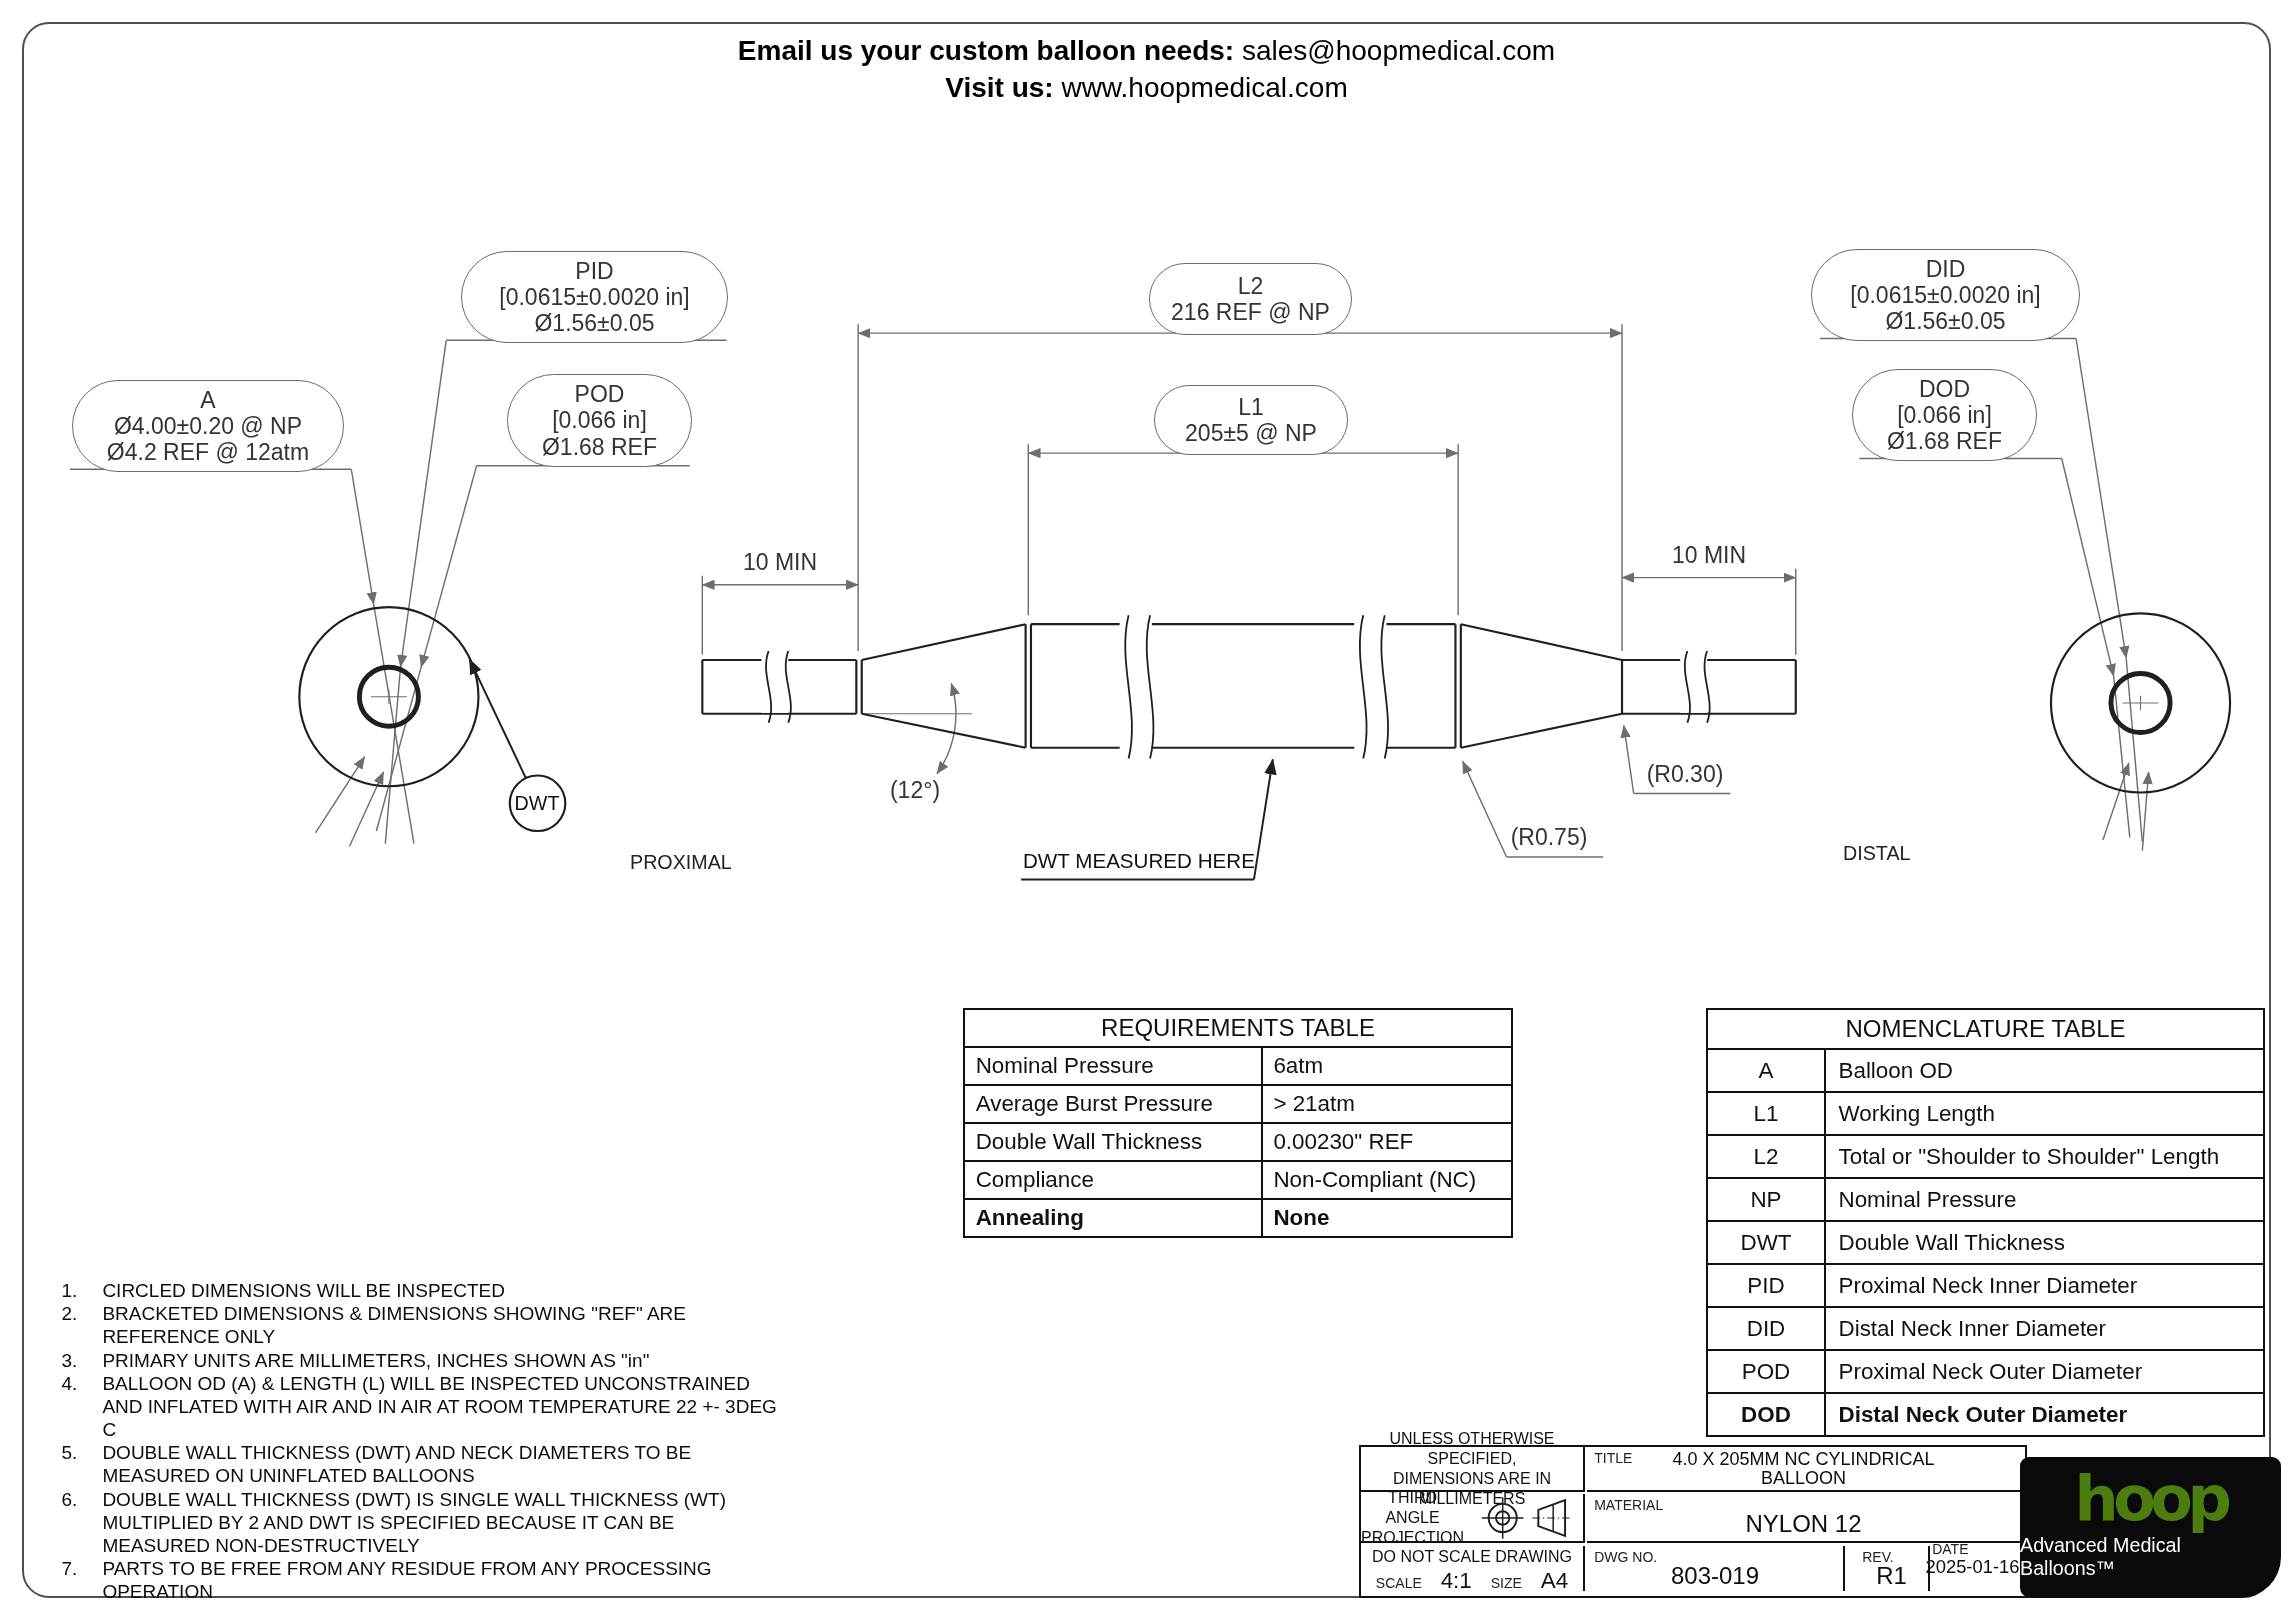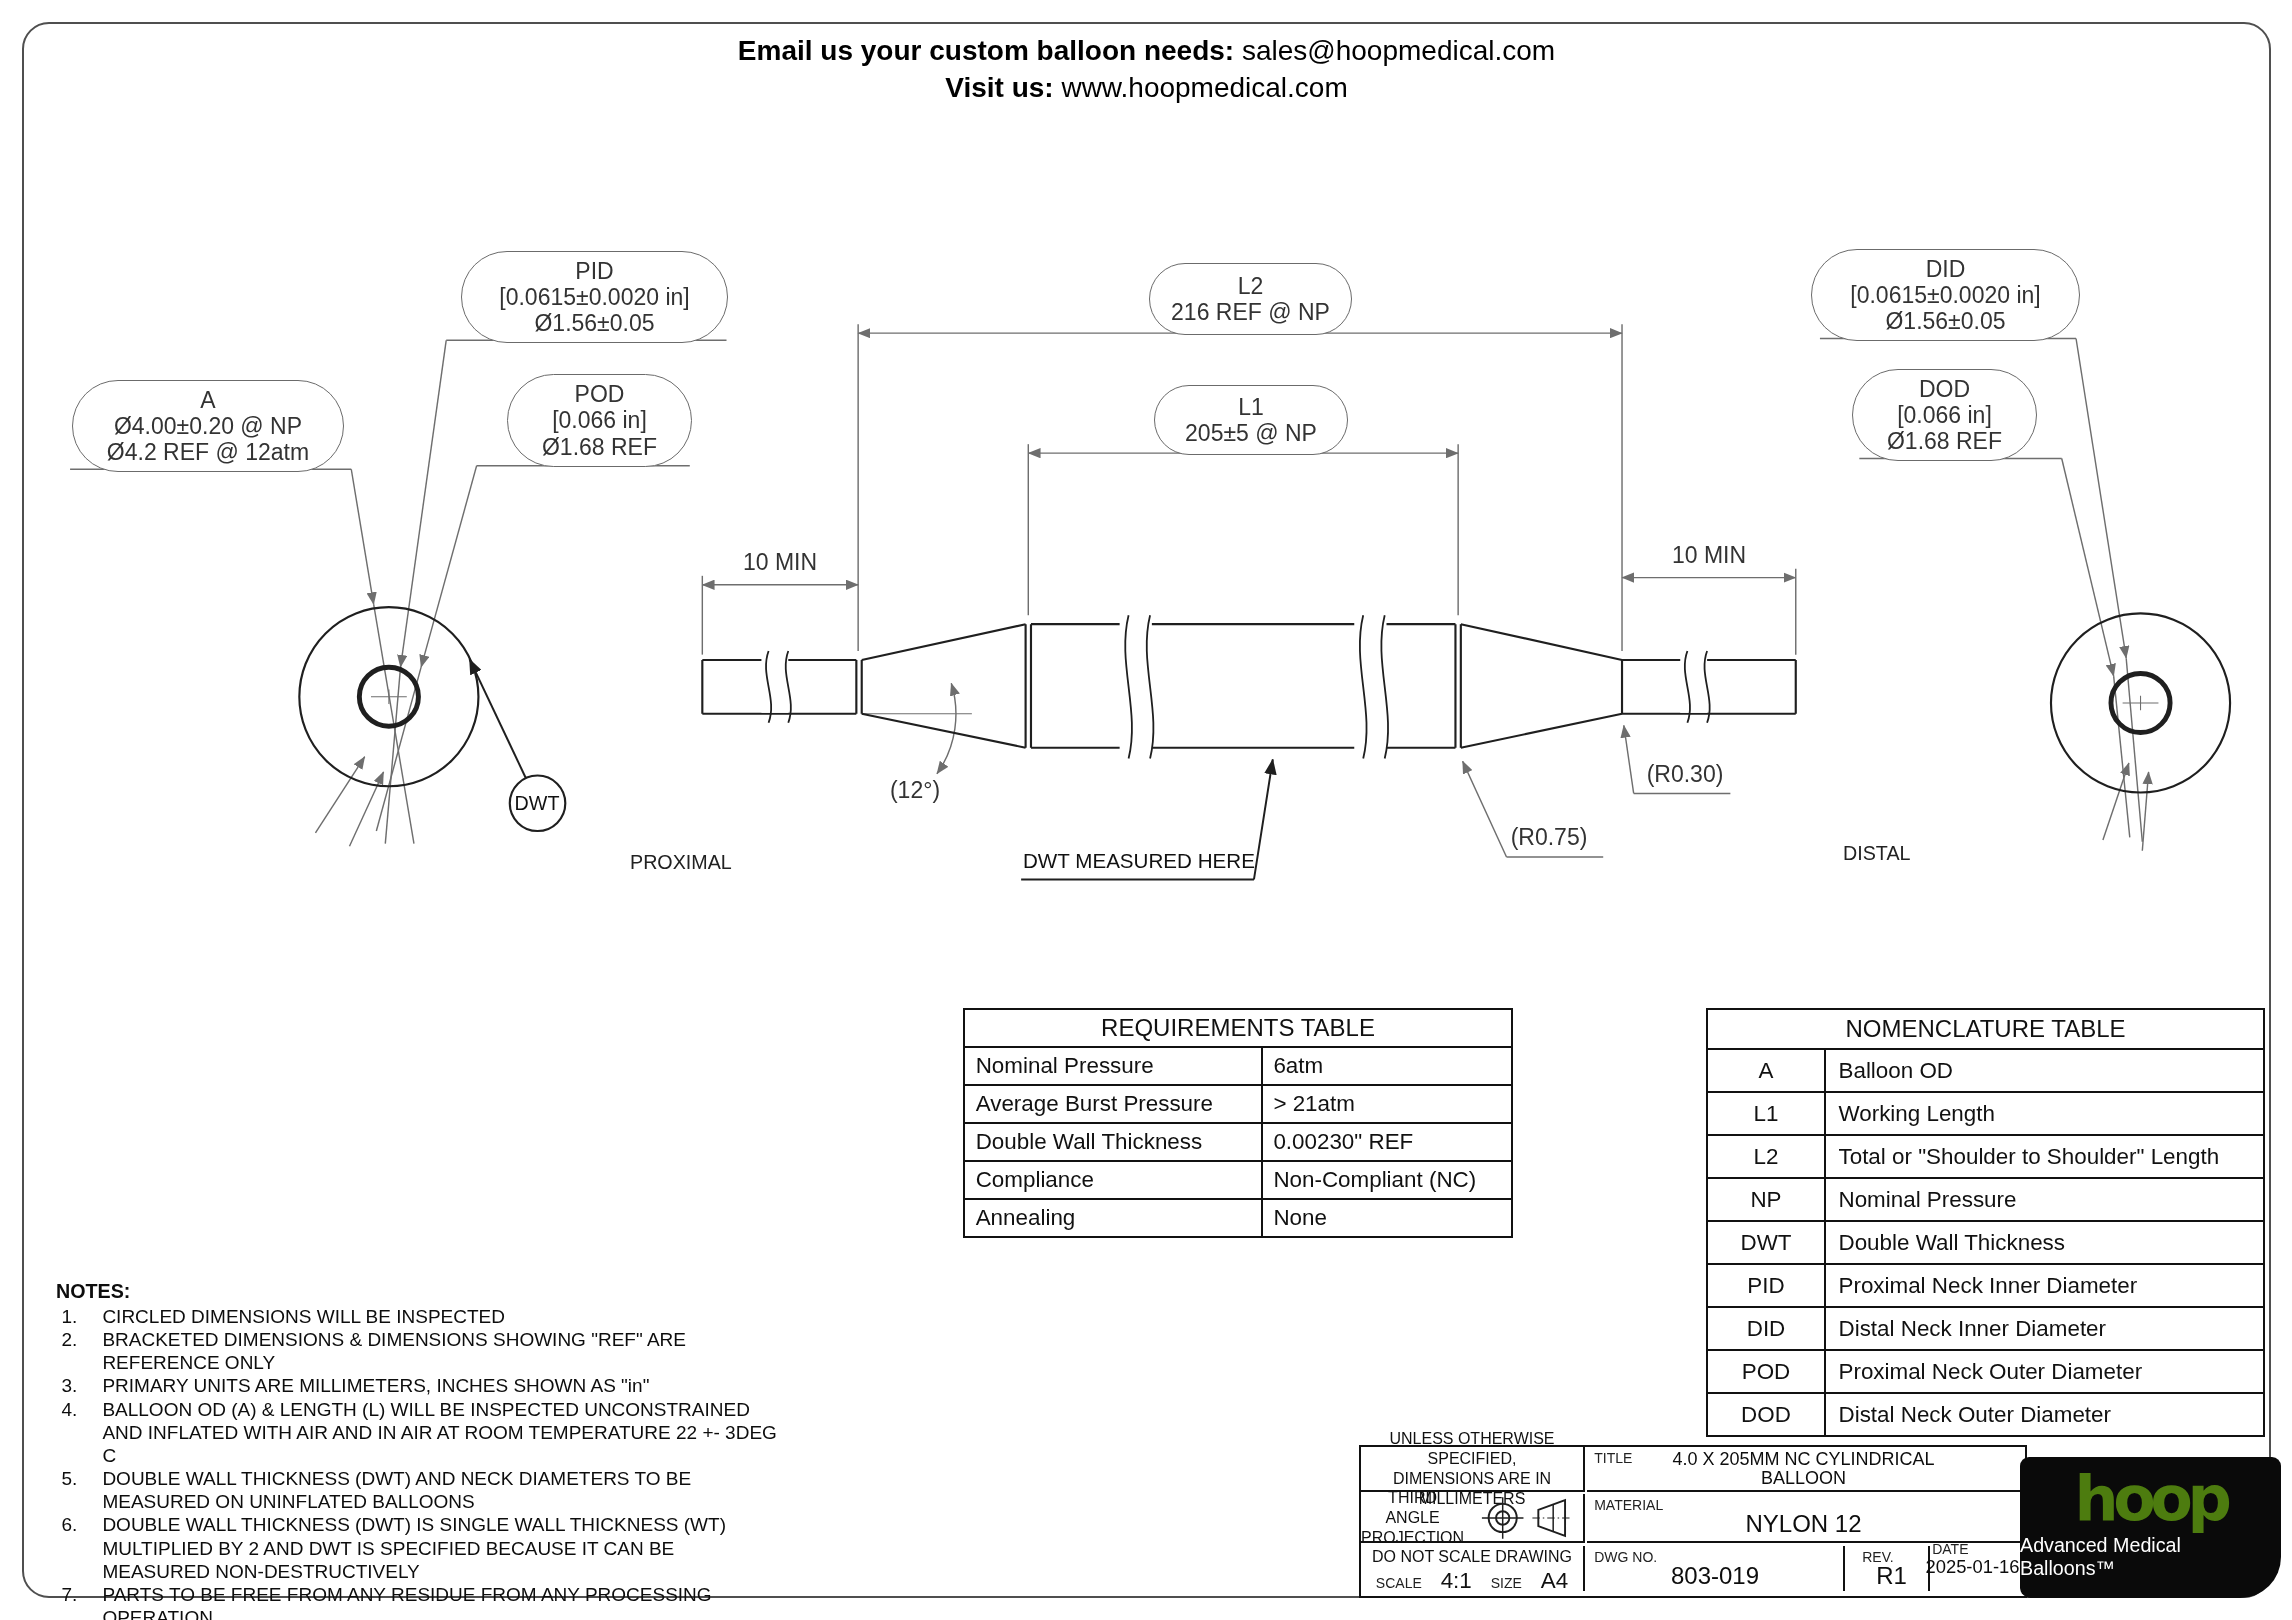--- a/index.html
+++ b/index.html
@@ -15,21 +15,21 @@
            display:flex;flex-direction:column;align-items:center;justify-content:center;
            text-align:center;color:#333;font-size:23px;line-height:1.14;z-index:3;}
   .ann{position:absolute;color:#333;font-size:23px;white-space:nowrap;z-index:2;}
   .ann.small{font-size:19.7px;color:#222;}
   .ann.center{transform:translateX(-50%);}
   .dwt-label{position:absolute;z-index:3;color:#111;font-size:19.7px;transform:translate(-50%,-50%);}
 
   .dtable{position:absolute;background:#fff;border:2.7px solid #111;z-index:3;}
   .dtable .t-title{text-align:center;font-size:24px;border-bottom:2.2px solid #111;display:flex;align-items:center;justify-content:center;}
   .dtable .row{display:flex;border-bottom:2.2px solid #111;}
-  .dtable .row:last-child{border-bottom:none;}
+  .dtable .row:last-child{border-bottom:none;font-weight:bold;}
   .dtable .c1{border-right:2.2px solid #111;display:flex;align-items:center;}
   .dtable .c2{flex:1;display:flex;align-items:center;}
   .req .t-title{height:36px;}
   .req .row{height:36px;font-size:22.4px;}
   .req .c1{width:285px;padding-left:10.7px;}
   .req .c2{padding-left:10.7px;}
   .nom .t-title{height:38px;}
   .nom .row{height:41px;font-size:22.4px;}
   .nom .c1{width:116px;justify-content:center;}
   .nom .c2{padding-left:12.5px;}
@@ -262,21 +262,20 @@
       <div class="c1">POD</div>
       <div class="c2">Proximal Neck Outer Diameter</div>
     </div>
     <div class="row">
       <div class="c1">DOD</div>
       <div class="c2">Distal Neck Outer Diameter</div>
     </div>
   </div>
 
   <div class="notes">
-    <div class="nh">NOTES:</div>
     <div class="ni">
         <span class="nn">1.</span>
         <span class="nt">CIRCLED DIMENSIONS WILL BE INSPECTED</span>
       </div>
     <div class="ni">
         <span class="nn">2.</span>
         <span class="nt">BRACKETED DIMENSIONS &amp; DIMENSIONS SHOWING "REF" ARE REFERENCE ONLY</span>
       </div>
     <div class="ni">
         <span class="nn">3.</span>

